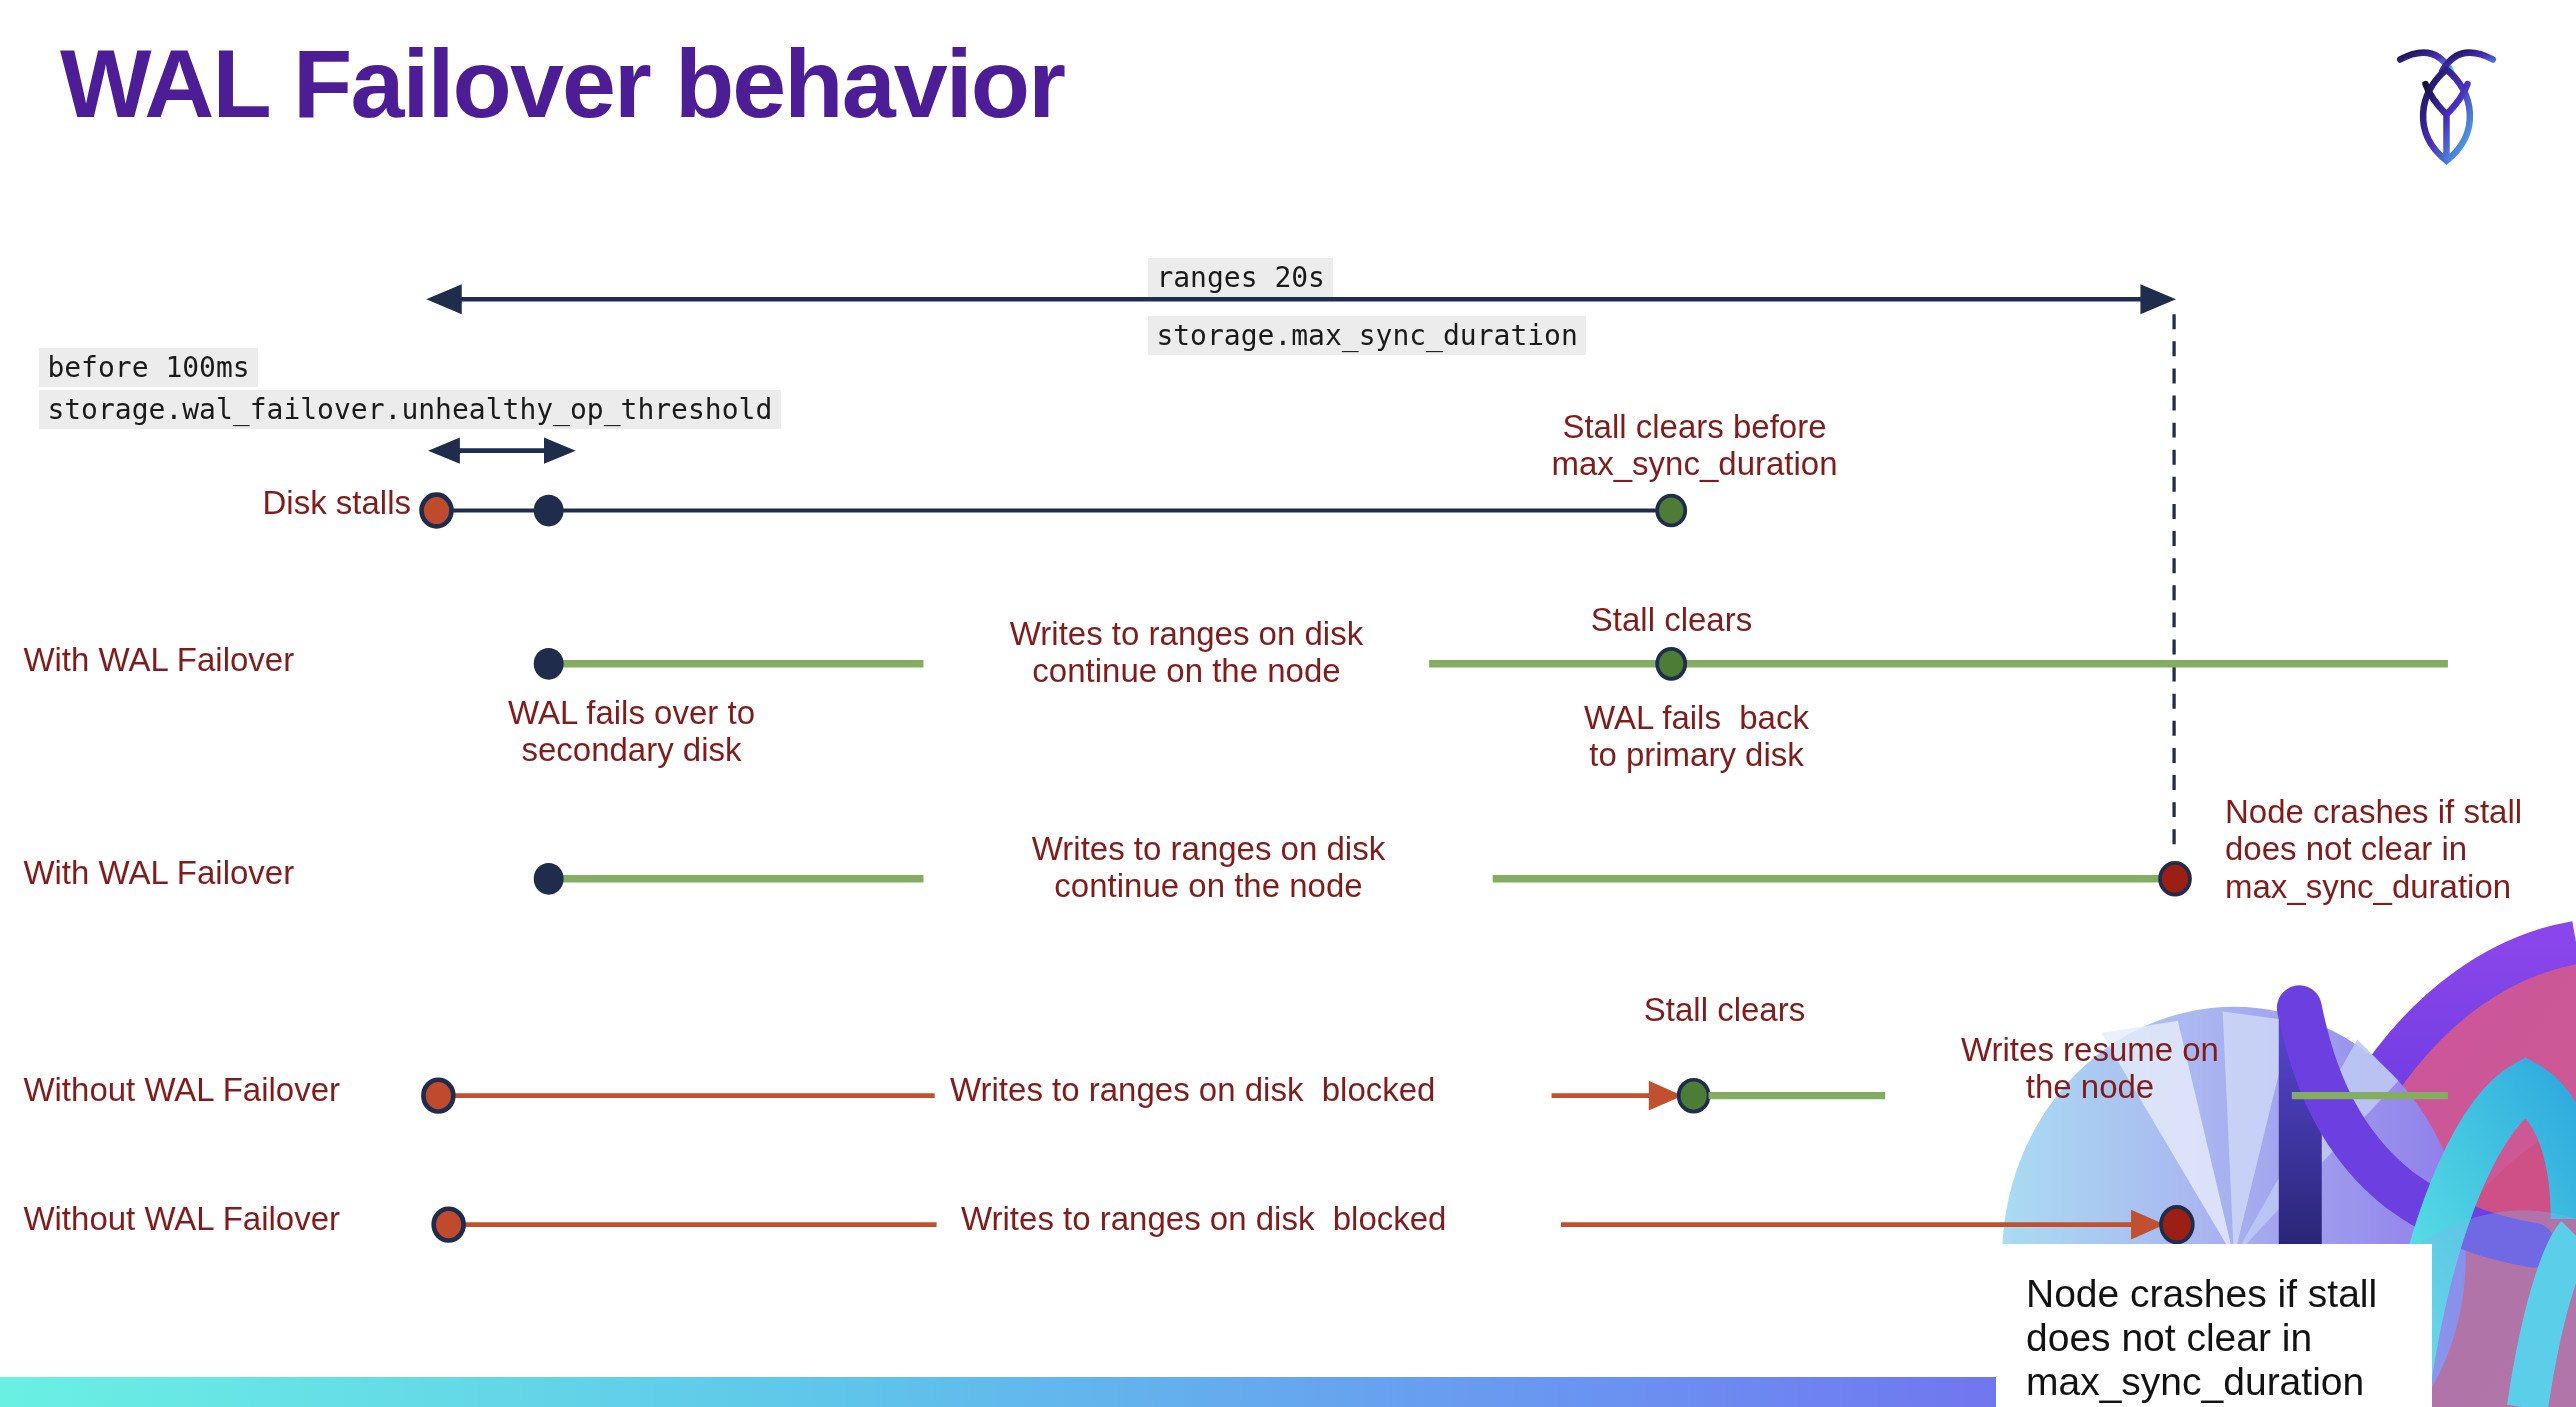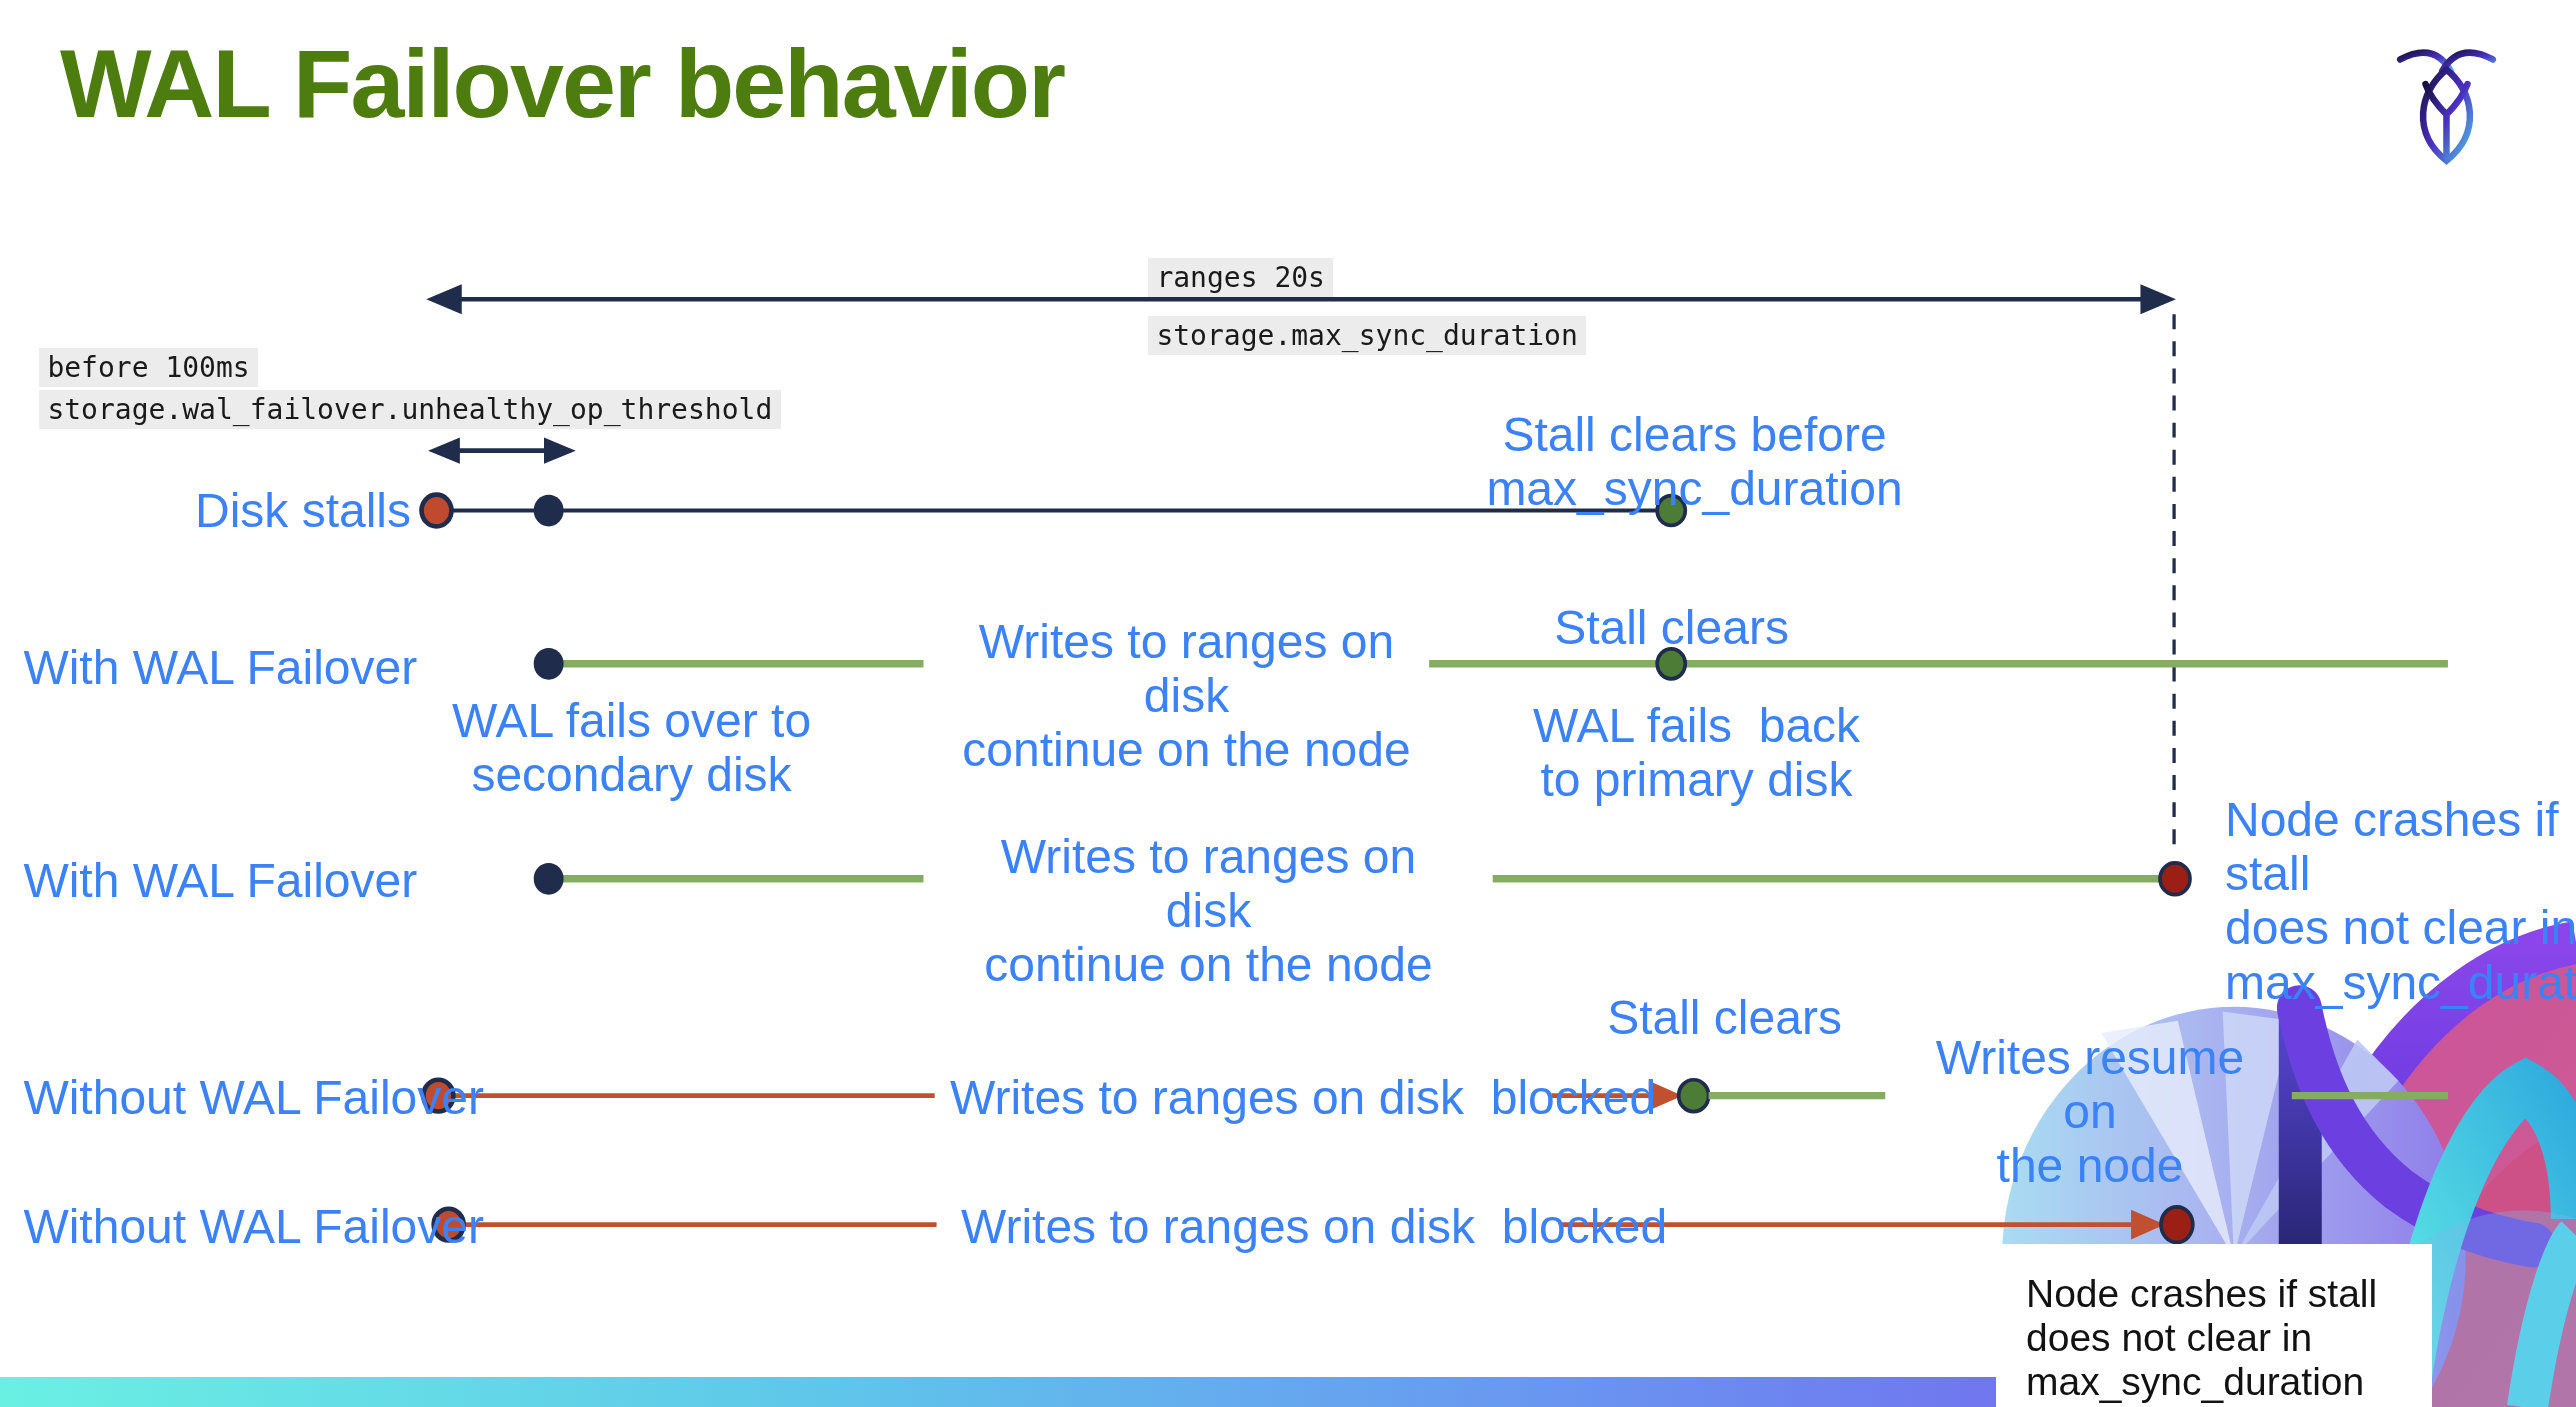--- a/index.html
+++ b/index.html
@@ -1,20 +1,20 @@
 <!DOCTYPE html>
 <html style="font-size:15px"><head>
 <meta charset="utf-8">
 <style>
   html,body{margin:0;padding:0;background:#ffffff;}
   .page{position:relative;width:2576px;height:1408px;background:#ffffff;overflow:hidden;
         font-family:"Liberation Sans",sans-serif;color:#111;}
   .title{position:absolute;left:60px;top:26px;font-size:97px;font-weight:800;
-         letter-spacing:-1.9px;color:#4d7c0f;line-height:1.2;text-align:center;}
-  .lbl{position:absolute;font-size:48px;line-height:1.13;white-space:pre-wrap;color:#3b82f6;}
+         letter-spacing:-1.9px;color:#4c1d95;line-height:1.2;text-align:center;}
+  .lbl{position:absolute;font-size:33px;line-height:1.13;white-space:pre-wrap;color:#7f1d1d;}
   .mono{position:absolute;font-family:"DejaVu Sans Mono",monospace;font-size:28px;
         color:#1a1a1a;background:#ececec;padding:2.8px 8.4px;white-space:pre;}
   .whitebox{position:absolute;left:1996px;top:1244px;width:436px;height:164px;
             background:#ffffff;z-index:6;}
   .whitebox .inner{position:absolute;left:30px;top:28px;font-size:39px;line-height:1.13;
                    white-space:pre-wrap;color:#121212;}
   svg{position:absolute;left:0;top:0;}.z1{z-index:1}.z3{z-index:3}.z4{z-index:4}
   .bottombar{position:absolute;left:0;top:1377px;width:2576px;height:31px;z-index:0;
              background:linear-gradient(90deg,#6af0e3 0%,#5fc6ea 32%,#6a93f1 62%,#7a4ceb 100%);}
 </style>

